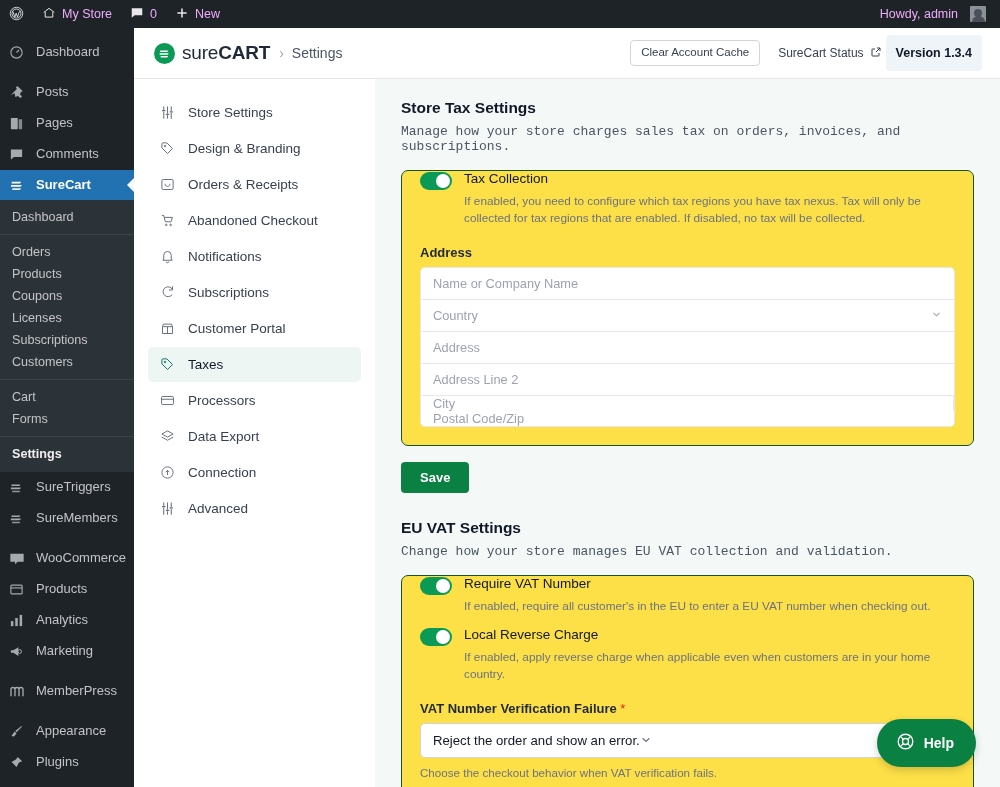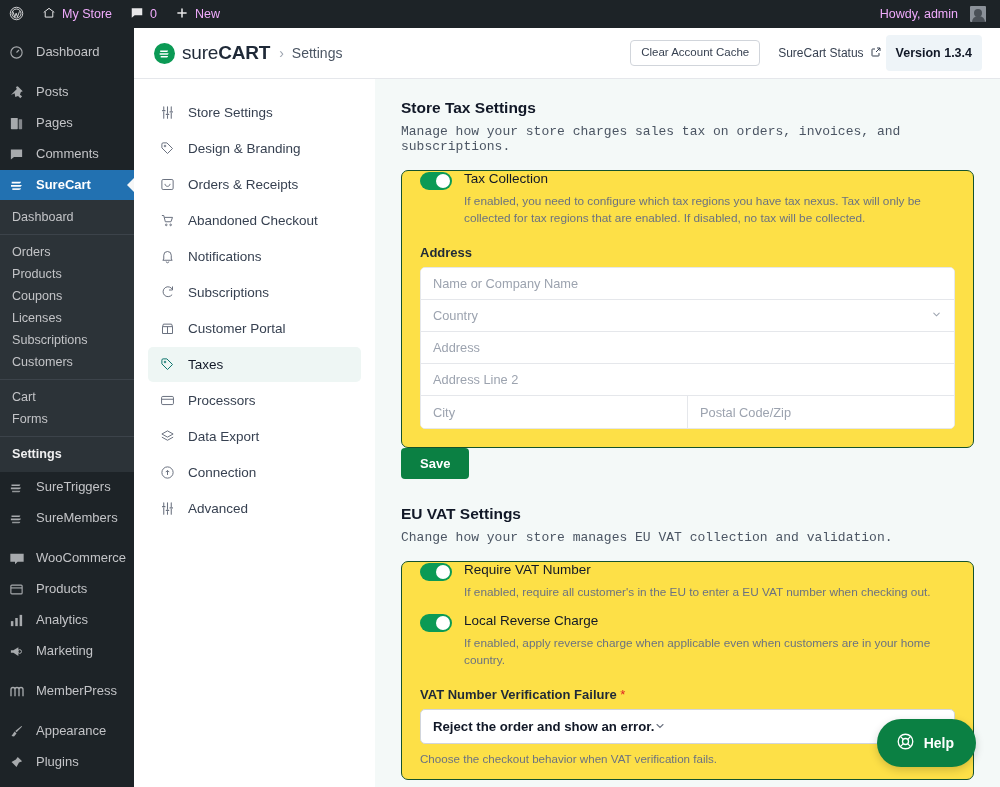--- a/index.html
+++ b/index.html
@@ -170,37 +170,37 @@
     border: 1px solid #e5e7eb; border-radius: 5px; overflow: hidden;
     background: #fff;
   }
   .fld {
     height: 32px; display: flex; align-items: center;
     padding: 0 12px; font-size: 12.8px; color: #9ca3af;
     border-bottom: 1px solid #e5e7eb; background: #fff;
   }
   .fld:last-child { border-bottom: none; }
   .fld.with-caret { justify-content: space-between; }
-  .fld-row { display: flex; border-bottom: none; }
+  .fld-row { display: flex; border-bottom: none; flex-direction: column; }
   .fld-row .fld { flex: 1 1 0; border-bottom: none; border-right: 1px solid #e5e7eb; }
   .fld-row .fld:last-child { border-right: none; }
   .caret { color: #9ca3af; font-size: 11px; }
 
   .select-box {
     height: 35px; display: flex; align-items: center;
     padding: 0 12px;
     border: 1px solid #d1d5db; border-radius: 5px;
-    font-size: 13.2px; color: #111827; background: #fff; font-weight: bold;
+    font-size: 13.2px; color: #111827; background: #fff;
   }
   .help-note { font-size: 11.6px; color: #6b7280; margin-top: 8px; }
 
   .btn-save {
     background: #0b8043; color: #fff; border: none; border-radius: 4px;
     font-size: 13px; font-weight: 700; padding: 9px 19px;
-    line-height: 1;
+    margin-top: 16px; line-height: 1;
   }
   .block-gap { height: 26px; }
 
   
   #help-fab {
     position: absolute; right: 24px; bottom: 20px;
     background: #0b8043; color: #fff;
     border-radius: 28px; height: 48px;
     display: flex; align-items: center; gap: 9px;
     padding: 0 22px 0 19px;

